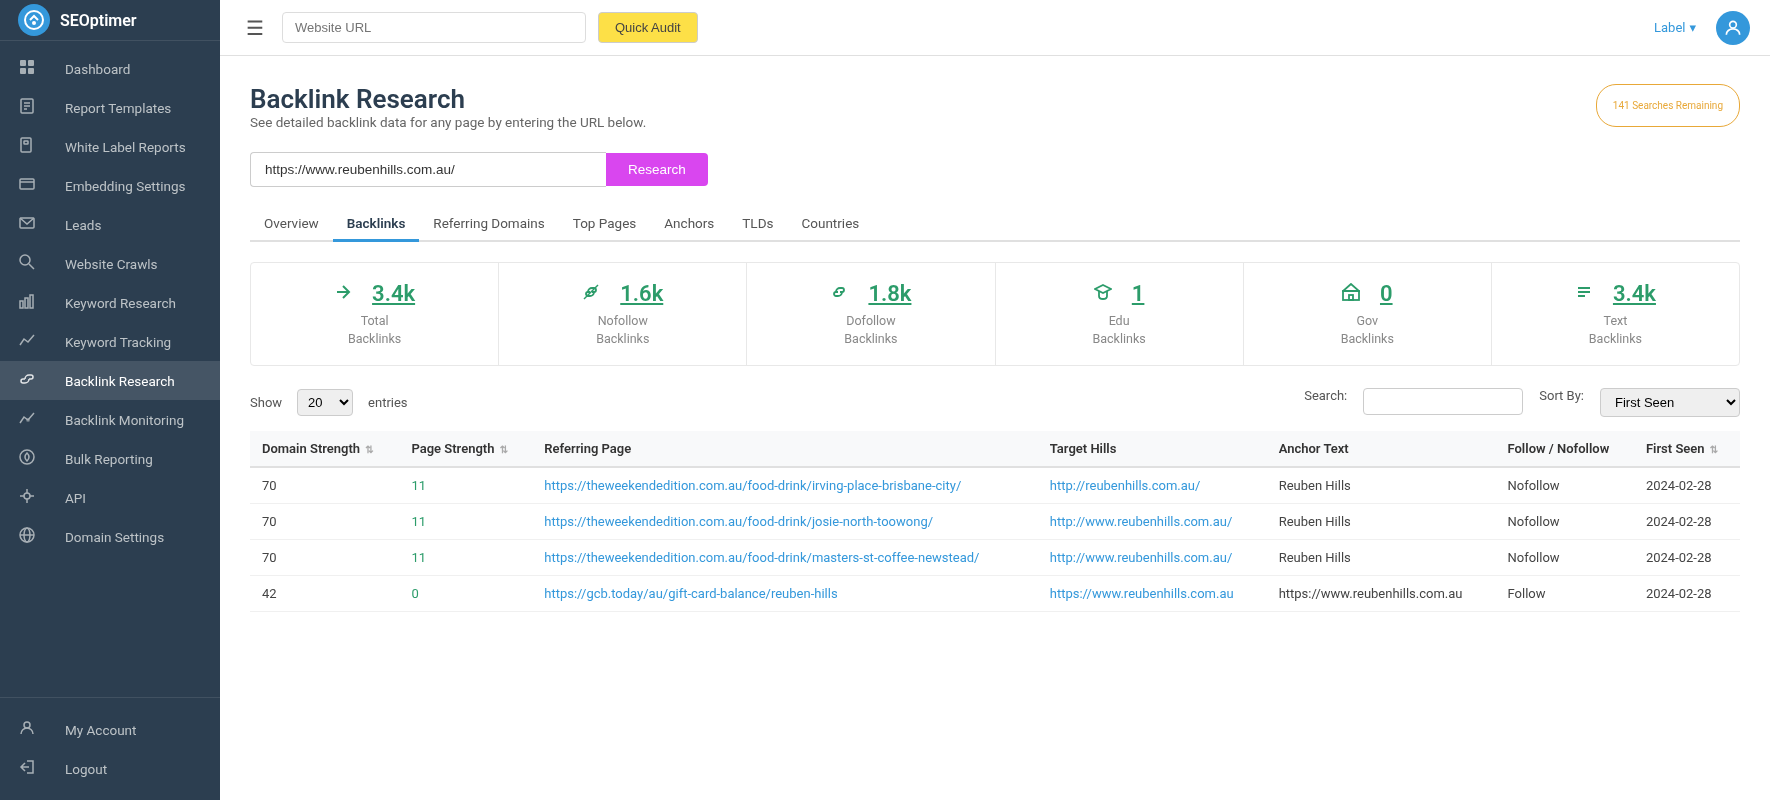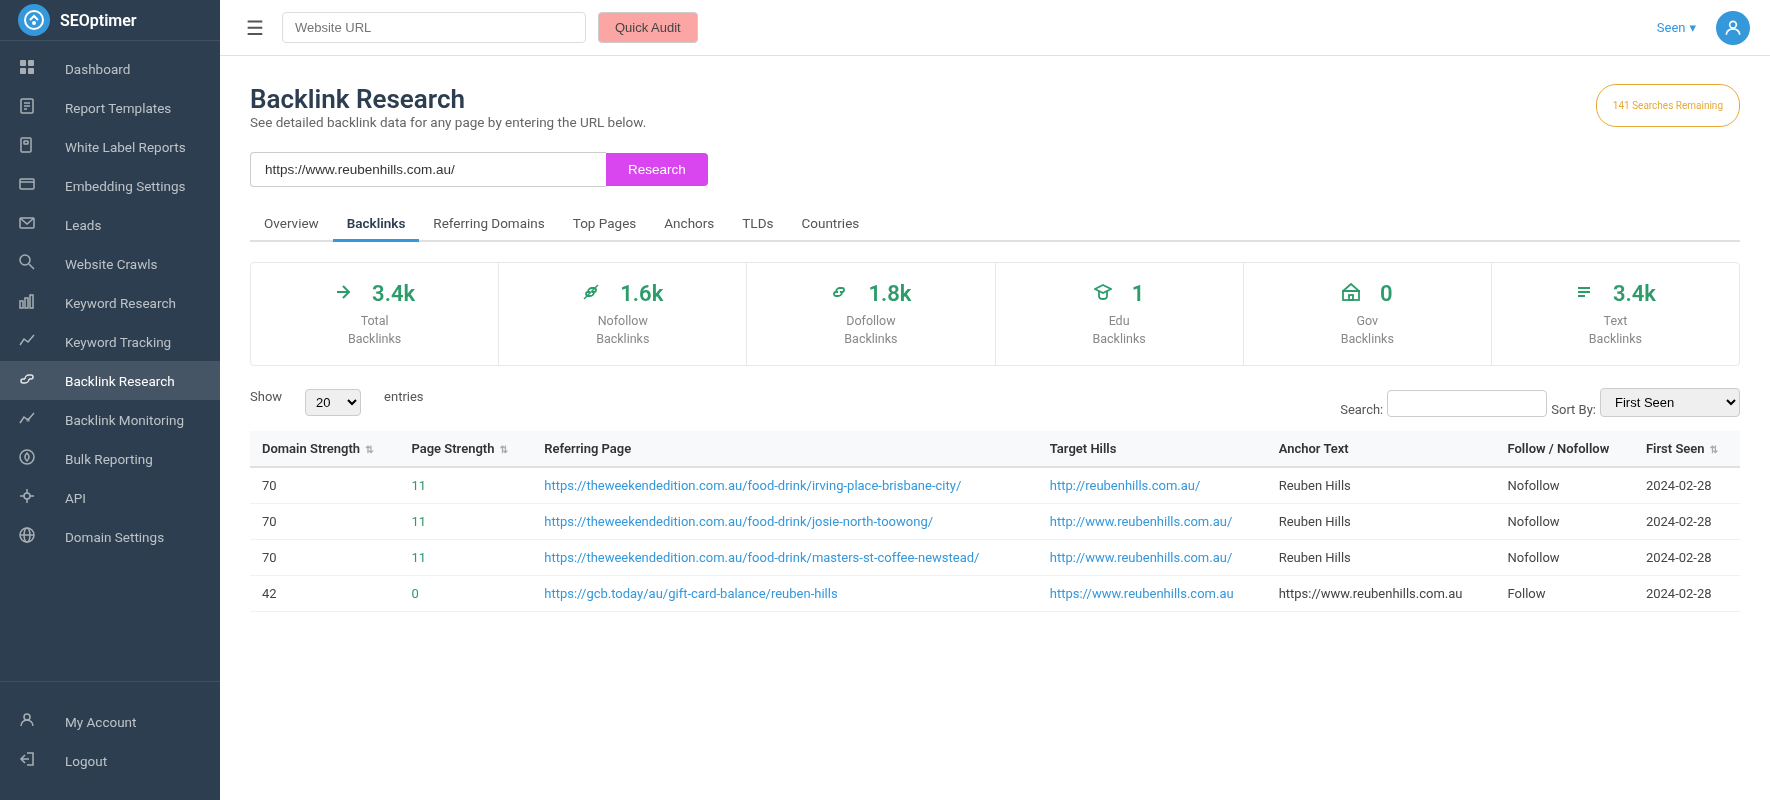--- a/index.html
+++ b/index.html
@@ -52,21 +52,21 @@
       color: #bdc3c7;
       cursor: pointer;
       gap: 29px;
       font-size: 13.5px;
       transition: background 0.15s;
     }
     .sidebar-item.active { background: rgba(255,255,255,0.12); color: #ffffff; }
     .sidebar-item .icon { width: 18px; text-align: center; font-size: 14px; opacity: 0.85; }
     .sidebar-footer {
       border-top: 1px solid rgba(255,255,255,0.1);
-      padding: 20px 0;
+      padding: 12px 0;
     }
 
     
     .main-container {
       flex: 1;
       display: flex;
       flex-direction: column;
       overflow: hidden;
     }
 
@@ -90,21 +90,21 @@
       border: 1px solid #ddd;
       border-radius: 4px;
       padding: 7px 12px;
       font-size: 13px;
       width: 304px;
       outline: none;
       color: #666;
     }
     .topbar-quick-audit {
       border: 1px solid #ccc;
-      background: #fca5a5;
+      background: #fde047;
       border-radius: 4px;
       padding: 7px 16px;
       font-size: 13px;
       cursor: pointer;
       color: #444;
     }
     .topbar-spacer { flex: 1; }
     .topbar-help {
       color: #3498db;
       font-size: 13px;
@@ -223,51 +223,53 @@
     .stat-box:last-child { border-right: none; }
     .stat-value {
       font-size: 22px;
       font-weight: 600;
       color: #2c9c6a;
       display: flex;
       align-items: center;
       justify-content: center;
       gap: 20px;
       margin-bottom: 6px;
+      text-decoration: underline;
     }
     .stat-icon { font-size: 18px; }
     .stat-label {
       font-size: 12.5px;
       color: #888;
       line-height: 1.4;
     }
 
     
     .table-controls {
       display: flex;
       align-items: center;
       justify-content: space-between;
       margin-bottom: 14px;
     }
     .show-entries {
       display: flex;
-      gap: 23px;
+      align-items: center;
+      gap: 15px;
       font-size: 13px;
       color: #555;
     }
     .show-entries select {
       border: 1px solid #ccc;
       border-radius: 4px;
       padding: 4px 6px;
       font-size: 13px;
     }
     .table-right-controls {
       display: flex;
-      align-items: flex-end;
-      gap: 4px;
+      align-items: flex-start;
+      gap: 16px;
       font-size: 13px;
       color: #555;
     }
     .search-box {
       border: 1px solid #ccc;
       border-radius: 4px;
       padding: 5px 10px;
       font-size: 13px;
       width: 160px;
       outline: none;
@@ -438,21 +440,21 @@
 </nav>
 
 <div class="main-container">
 
   <div class="topbar">
     <div class="topbar-hamburger">☰</div>
     <input class="topbar-url-input" type="text" placeholder="Website URL" style="">
     <button class="topbar-quick-audit">Quick Audit</button>
     <div class="topbar-spacer"></div>
     <div class="topbar-help">
-      <span>Seen</span>
+      <span>Label</span>
       <span>▾</span>
     </div>
     <div class="topbar-avatar">
       <svg width="20" height="20" viewBox="0 0 24 24" fill="none" stroke="white" stroke-width="2">
         <circle cx="12" cy="8" r="4"></circle>
         <path d="M4 20c0-4 3.6-7 8-7s8 3 8 7"></path>
       </svg>
     </div>
   </div>
 

